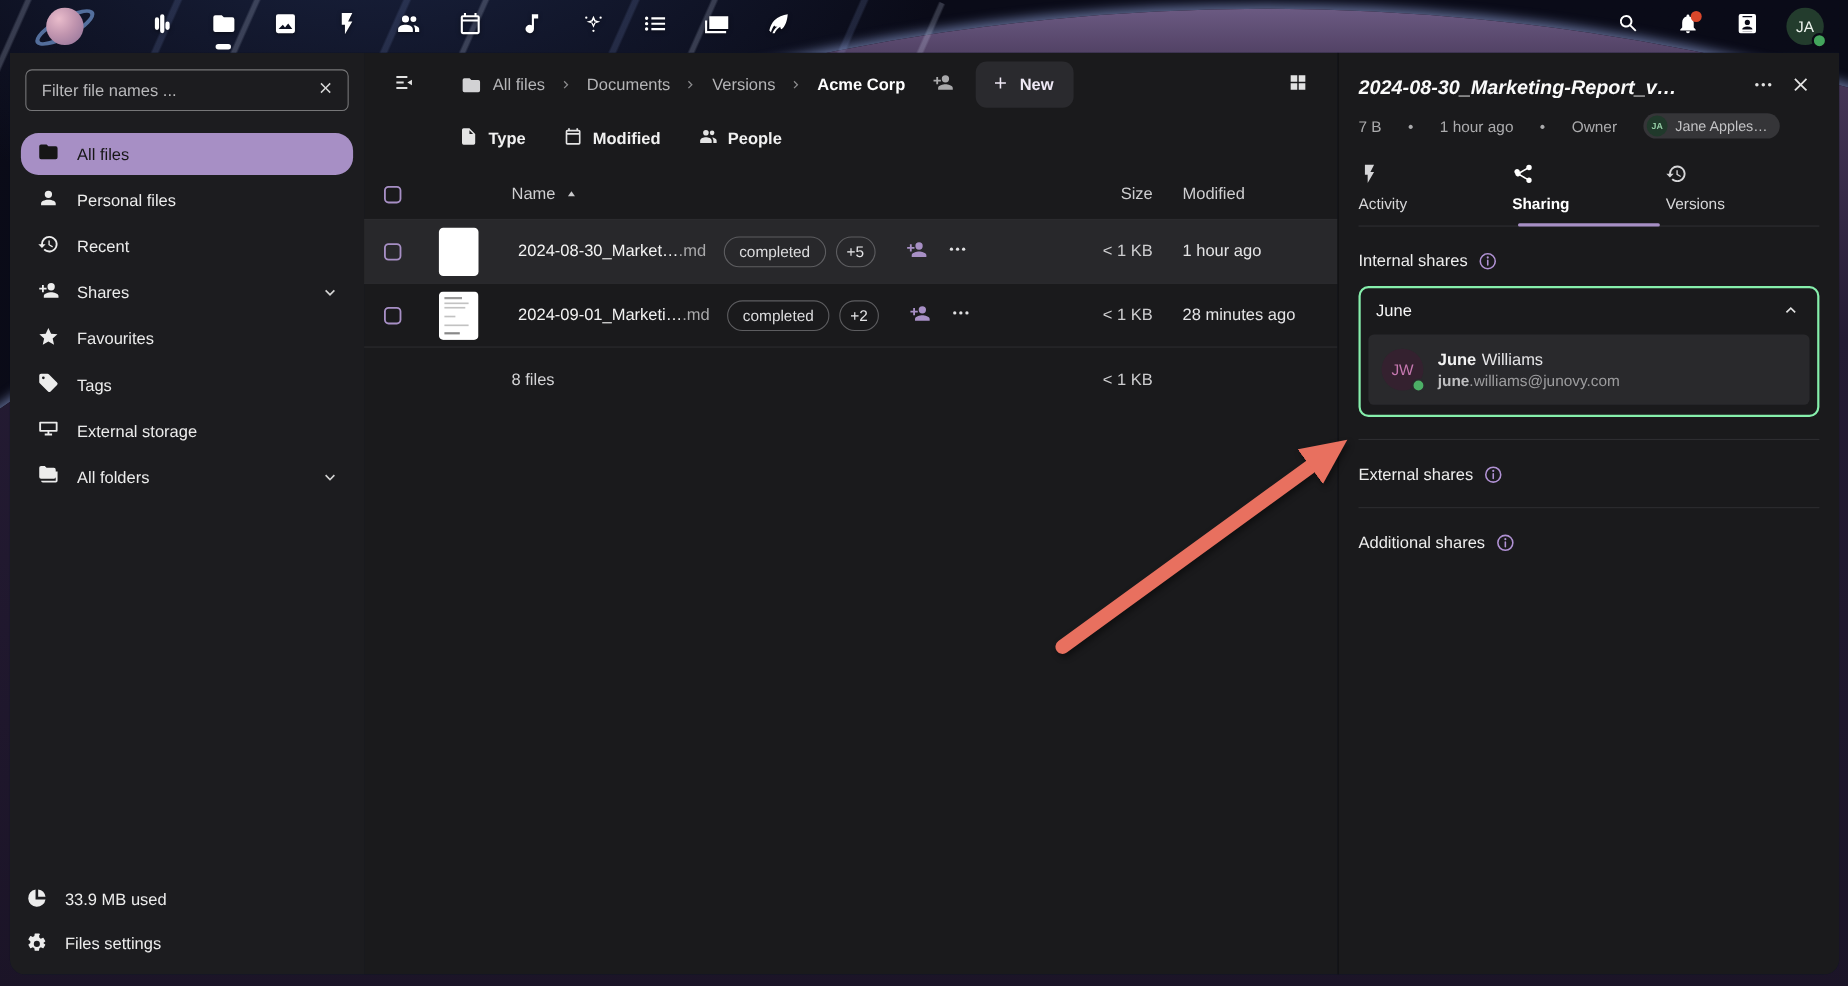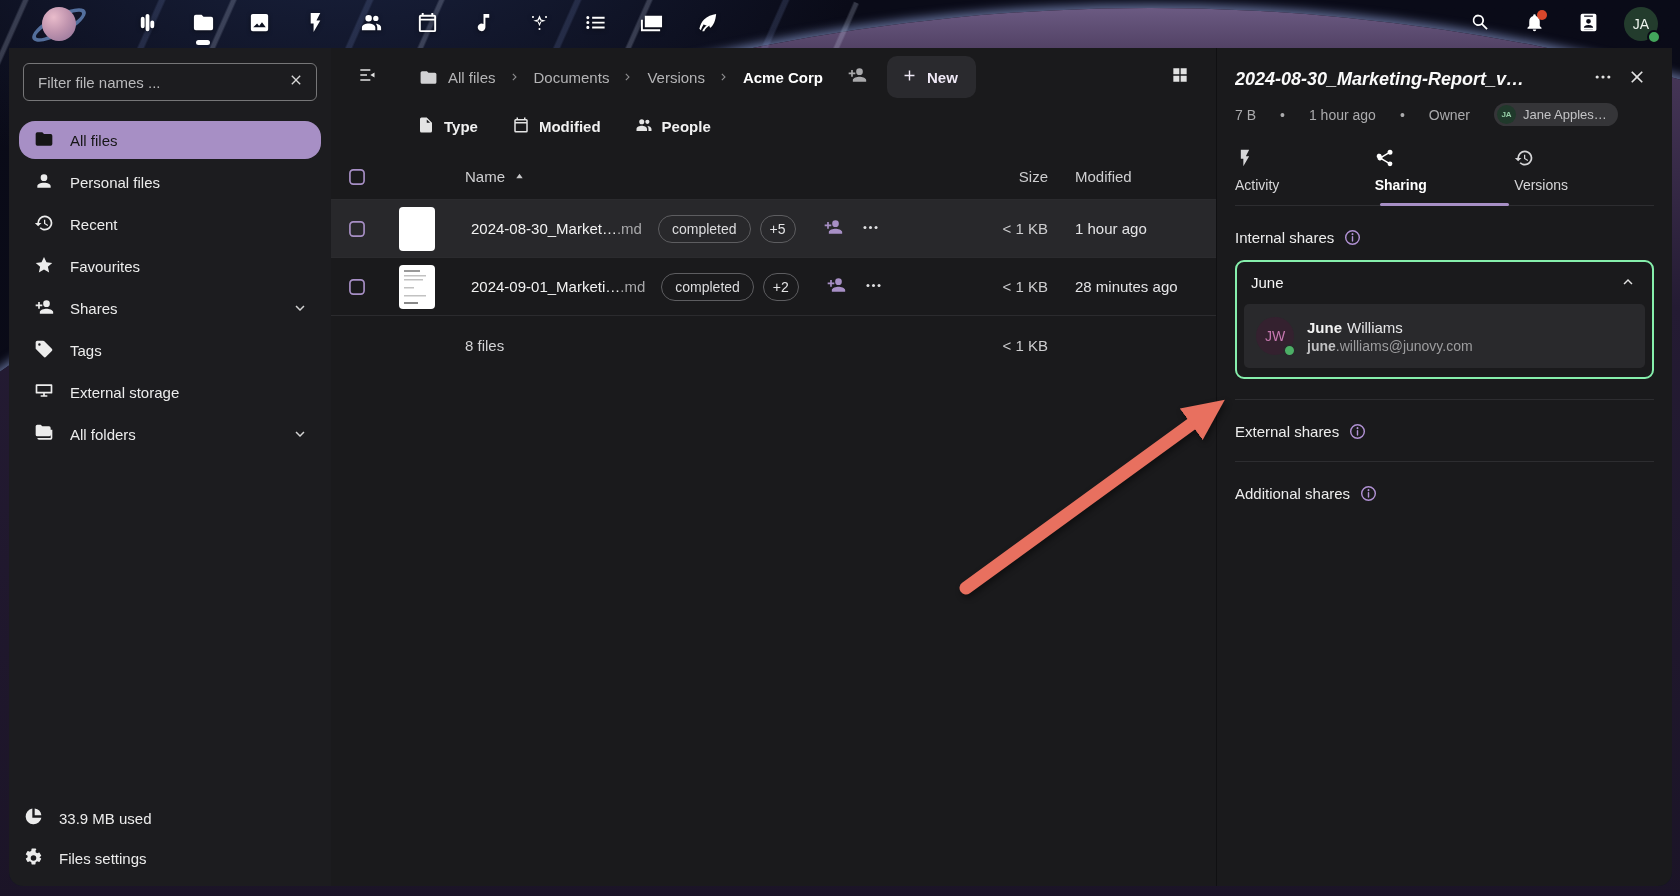--- a/index.html
+++ b/index.html
@@ -266,35 +266,35 @@
         <span>Personal files</span>
       </div>
     <div class="nav-item">
         <span><svg viewBox="0 0 24 24">
             <path d="M13.5 8H12v5l4.28 2.54.72-1.21-3.5-2.08V8M13 3a9 9 0 00-9 9H1l3.96 4.03L9 12H6a7 7 0 117 7 6.91 6.91 0 01-4.9-2L6.68 18.42A9 9 0 1013 3z"></path>
           </svg></span>
         <span>Recent</span>
       </div>
     <div class="nav-item">
         <span><svg viewBox="0 0 24 24">
-            <path d="M12 2.5l2.95 6.33 6.93.66-5.22 4.62 1.52 6.8L12 17.4l-6.18 3.5 1.52-6.8-5.22-4.61 6.93-.66L12 2.5z"></path>
-          </svg></span>
-        <span>Favourites</span>
-      </div>
-    <div class="nav-item">
-        <span><svg viewBox="0 0 24 24">
             <path d="M15 14c-2.67 0-8 1.34-8 4v2h16v-2c0-2.66-5.33-4-8-4zm0-2a4 4 0 100-8 4 4 0 000 8zM5 9V6h2v3h3v2H7v3H5v-3H2V9h3z"></path>
           </svg></span>
         <span>Shares</span>
         <span class="grow"></span>
         <span class="chev">
           <svg viewBox="0 0 24 24" fill="currentColor">
             <path d="M7.4 8.6L12 13.2l4.6-4.6L18 10l-6 6-6-6 1.4-1.4z"></path>
           </svg>
         </span>
+      </div>
+    <div class="nav-item">
+        <span><svg viewBox="0 0 24 24">
+            <path d="M12 2.5l2.95 6.33 6.93.66-5.22 4.62 1.52 6.8L12 17.4l-6.18 3.5 1.52-6.8-5.22-4.61 6.93-.66L12 2.5z"></path>
+          </svg></span>
+        <span>Favourites</span>
       </div>
     <div class="nav-item">
         <span><svg viewBox="0 0 24 24">
             <path d="M21.41 11.58l-9-9A2 2 0 0011 2H4a2 2 0 00-2 2v7a2 2 0 00.59 1.42l9 9a2 2 0 002.82 0l7-7a2 2 0 000-2.84zM6.5 8A1.5 1.5 0 118 6.5 1.5 1.5 0 016.5 8z"></path>
           </svg></span>
         <span>Tags</span>
       </div>
     <div class="nav-item">
         <span><svg viewBox="0 0 24 24">
             <path d="M3 4a1 1 0 00-1 1v9a1 1 0 001 1h8v2H8v2h8v-2h-3v-2h8a1 1 0 001-1V5a1 1 0 00-1-1H3zm1 2h16v7H4V6z"></path>

